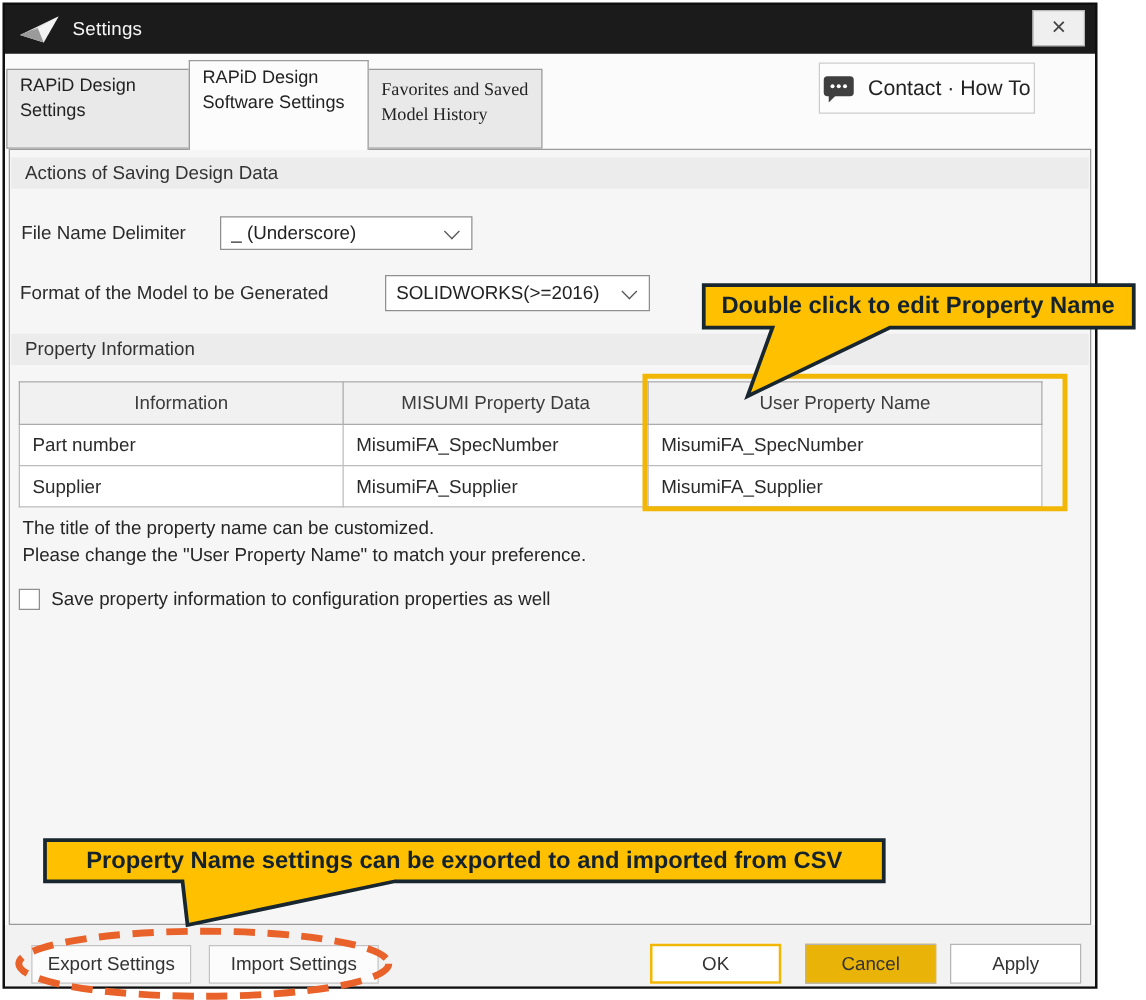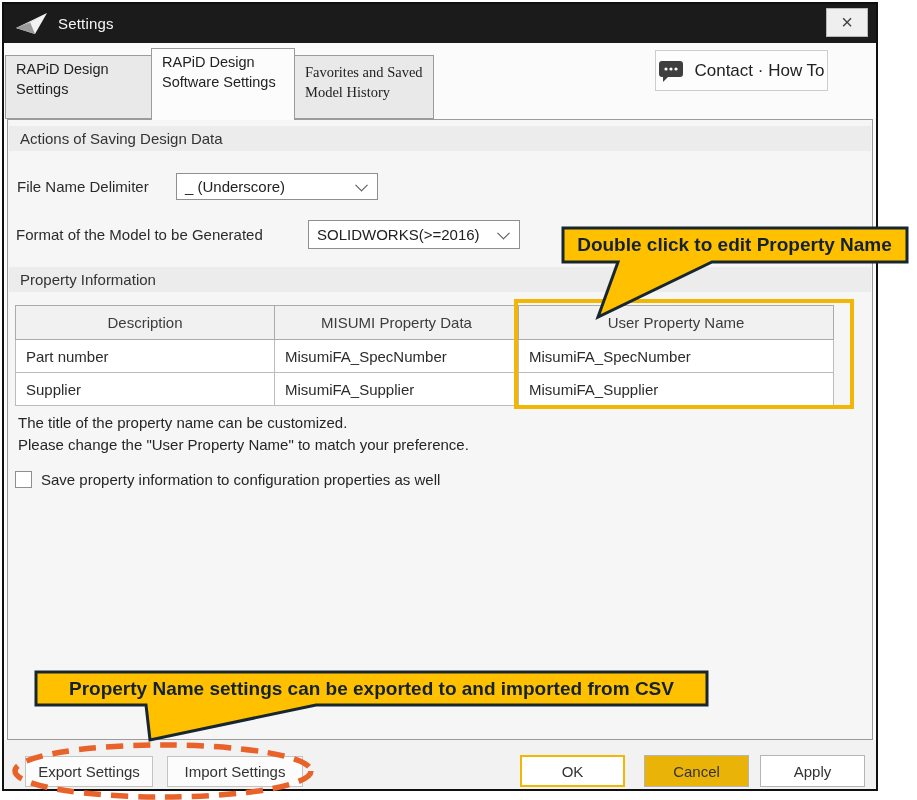--- a/index.html
+++ b/index.html
@@ -137,21 +137,21 @@
   </div>
 
   <table class="props">
     <colgroup>
         <col style="width:259px">
         <col style="width:244px">
         <col style="width:315px">
       </colgroup>
     <tbody>
         <tr>
-      <th>Description</th>
+      <th>Information</th>
       <th>MISUMI Property Data</th>
       <th>User Property Name</th>
     </tr>
     <tr>
       <td>Part number</td>
       <td>MisumiFA_SpecNumber</td>
       <td>MisumiFA_SpecNumber</td>
     </tr>
     <tr>
       <td>Supplier</td>

